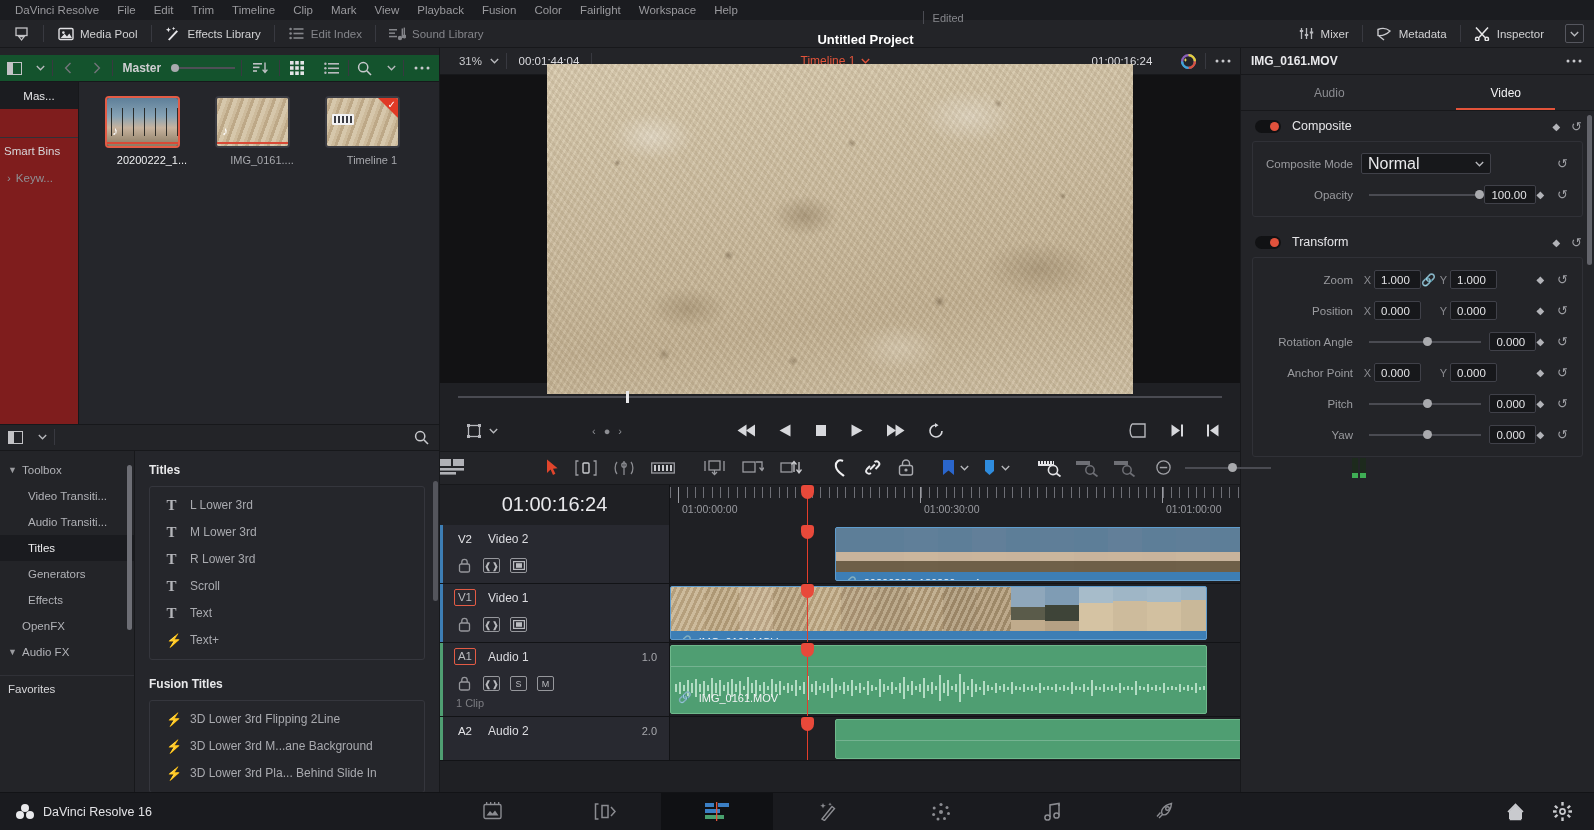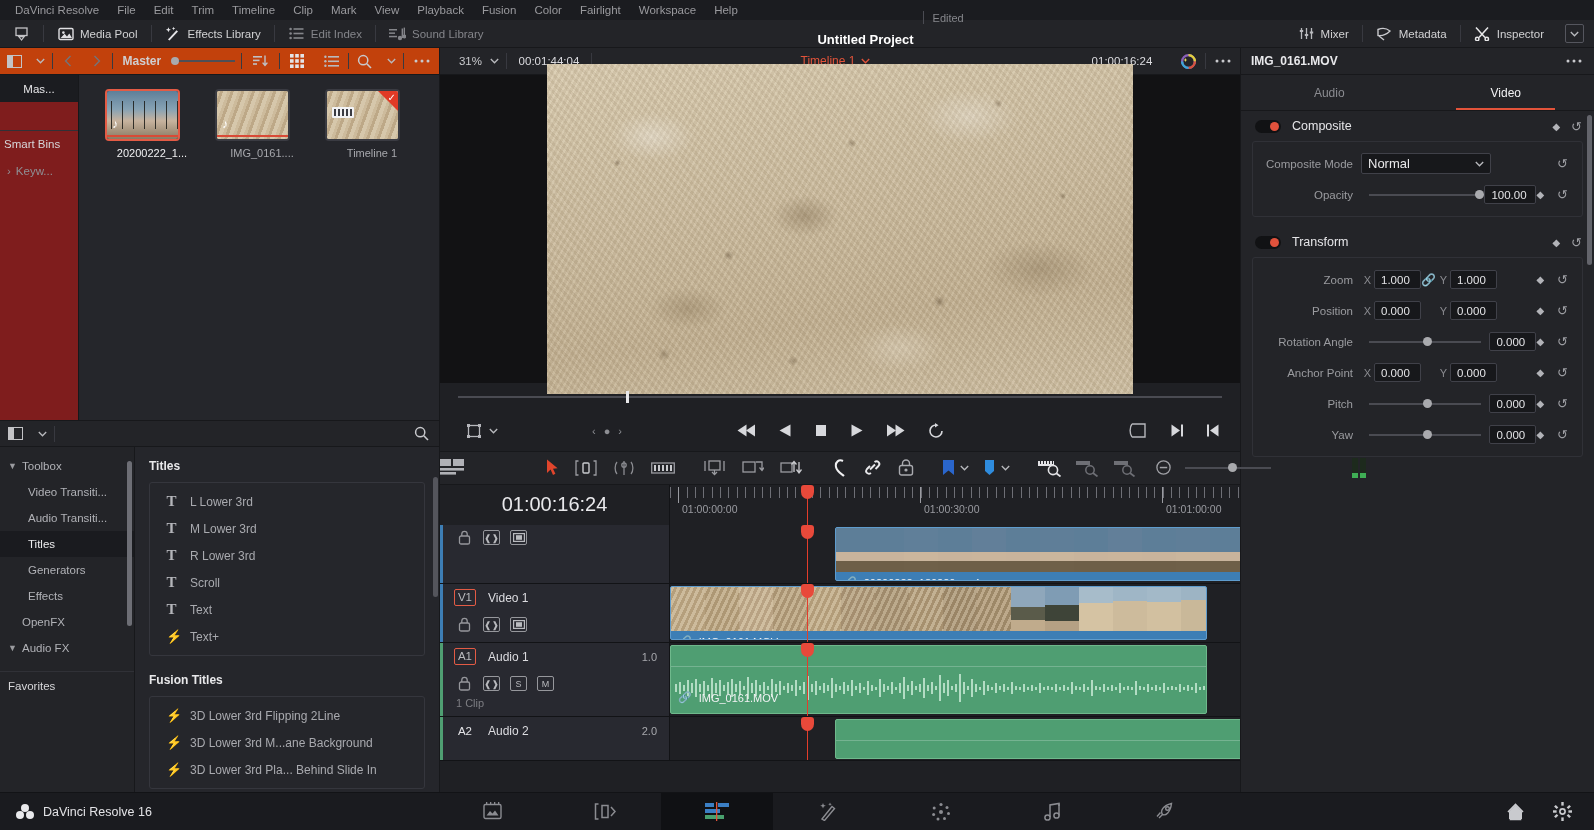--- a/index.html
+++ b/index.html
@@ -44,21 +44,21 @@
     display: flex; align-items: center; justify-content: center; margin: 0 6px 0 8px;
   }
 
   
   .main { flex: 1; display: flex; min-height: 0; }
 
   
   .leftcol { width: 440px; flex: none; display: flex; flex-direction: column; background: #232428; border-right: 1px solid #17181b; }
 
   
-  .mp-head { height: 27px; background: #c2410c; display: flex; align-items: center; border-bottom: 1px solid #17181b; flex:none; }
+  .mp-head { height: 27px; background: #14532d; display: flex; align-items: center; border-bottom: 1px solid #17181b; flex:none;margin-top:7px; }
   .mp-h-item { display: flex; align-items: center; justify-content: center; height: 100%; }
   .mp-sep { width: 1px; height: 16px; background: #383940; }
   .panelico { width: 15px; height: 13px; border: 1.4px solid #c3c3c6; display: inline-block; position: relative; }
   .panelico:before { content:''; position:absolute; left:0; top:0; bottom:0; width:5px; background:#c3c3c6; }
   .master-txt { font-size: 12px; color: #cfcfd2; font-weight: bold; padding: 0 10px; }
   .mp-slider { width: 66px; height: 2px; background: #4e4f56; position: relative; margin-right: 6px; }
   .mp-slider i { position: absolute; left: 0; top: -3px; width: 8px; height: 8px; border-radius: 50%; background: #a9aaae; }
 
   
   .mp-body { flex: 1; display: flex; min-height: 0; }
@@ -231,21 +231,21 @@
   .plabel { width: 108px; text-align: right; font-size: 11.5px; color: #9a9b9f; padding-right: 8px; flex:none;}
   .num {
     width: 47px; height: 19px; background: #17181b; border: 1px solid #404149; border-radius: 2px;
     font-size: 11.5px; color: #e3e3e6; display: flex; align-items: center; padding-left: 6px; flex:none;
   }
   .num.wide { width: 52px; }
   .axl { font-size: 11px; color: #8a8b90; width: 13px; text-align: center; flex:none;}
   .link-ico { color: #e6e6e9; font-size: 12px; width: 16px; text-align:center; flex:none;}
   .sel-box {
     width: 130px; height: 21px; background: #17181b; border: 1px solid #404149; border-radius: 2px;
-    display: flex; align-items: center; justify-content: space-between; padding: 0 6px; font-size: 13px; color: #e8e8ea; flex:none;
+    display: flex; align-items: center; justify-content: space-between; padding: 0 6px; font-size: 16px; color: #e8e8ea; flex:none;
   }
   .prow .sl { flex: 1; height: 2px; background: #4a4b52; position: relative; margin: 0 8px; }
   .prow .sl i { position: absolute; top: -4px; width: 9px; height: 9px; border-radius: 50%; background: #a9aaae; }
   .prow .tail { display: flex; align-items: center; gap: 13px; margin-left: auto; padding-right: 12px; }
   .insp-scroll { position:absolute; right: 2px; top: 4px; width: 5px; height: 150px; background: #63646b; border-radius: 3px; }
 
   
   .statusbar {
     height: 38px; background: #1a1b1f; display: flex; align-items: center; flex: none;
     border-top: 1px solid #121316;
@@ -999,20 +999,24 @@
 
             <div class="playhead" style="left:137px"></div>
           </div>
         </div>
 
         <div class="tl-tracks">
 
           <div class="trk" style="height:59px">
             <div class="trk-head v">
               <span class="trk-stripe" style="background:#3d7eb5"></span>
+              <div class="trk-r1">
+                <span class="trk-badge">V2</span>
+                <span class="trk-name">Video 2</span>
+              </div>
               <div class="trk-r2">
                 <span class="mini plain">
                   <svg width="13" height="15" viewBox="0 0 13 15">
                       <rect x="1.5" y="6" width="10" height="8" rx="1.6" fill="none" stroke="#96979c" stroke-width="1.3"></rect>
                       <path d="M3.8 6 V4 A2.7 2.7 0 0 1 9.2 4 V6" fill="none" stroke="#96979c" stroke-width="1.3"></path>
                     </svg>
                 </span>
                 <span class="mini">❰❱</span>
                 <span class="mini">
                   <svg width="12" height="9" viewBox="0 0 12 9">

